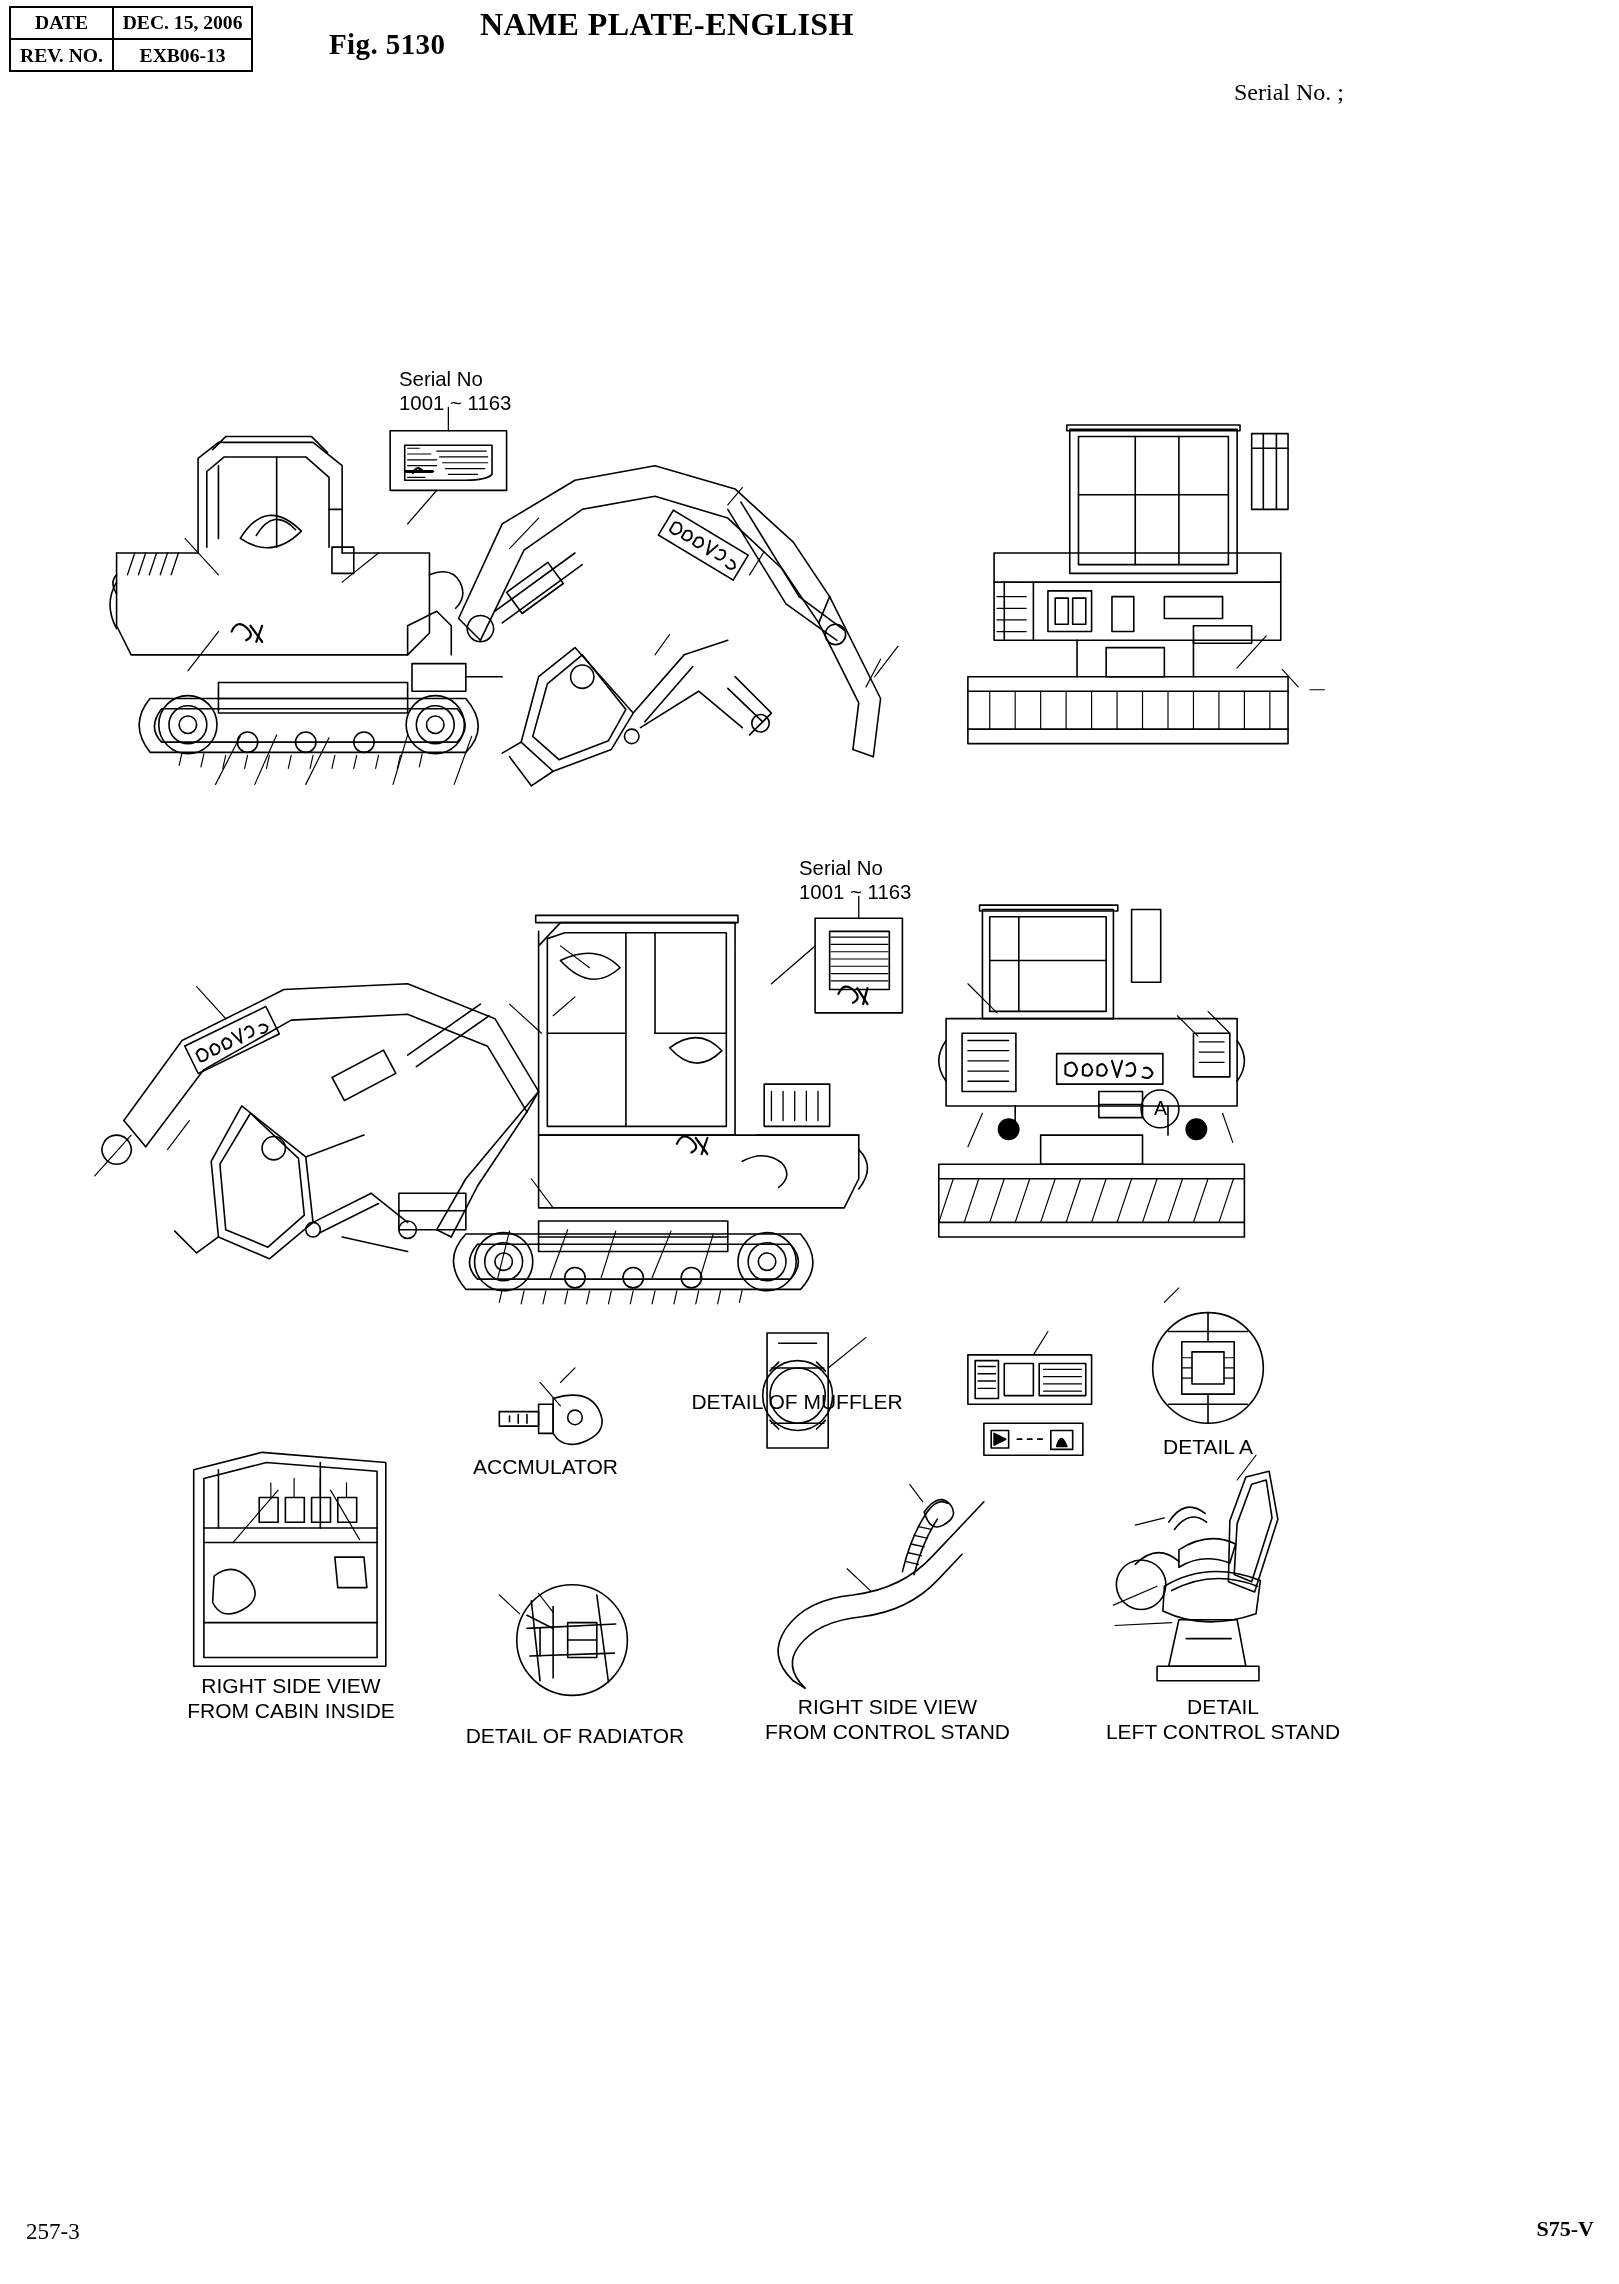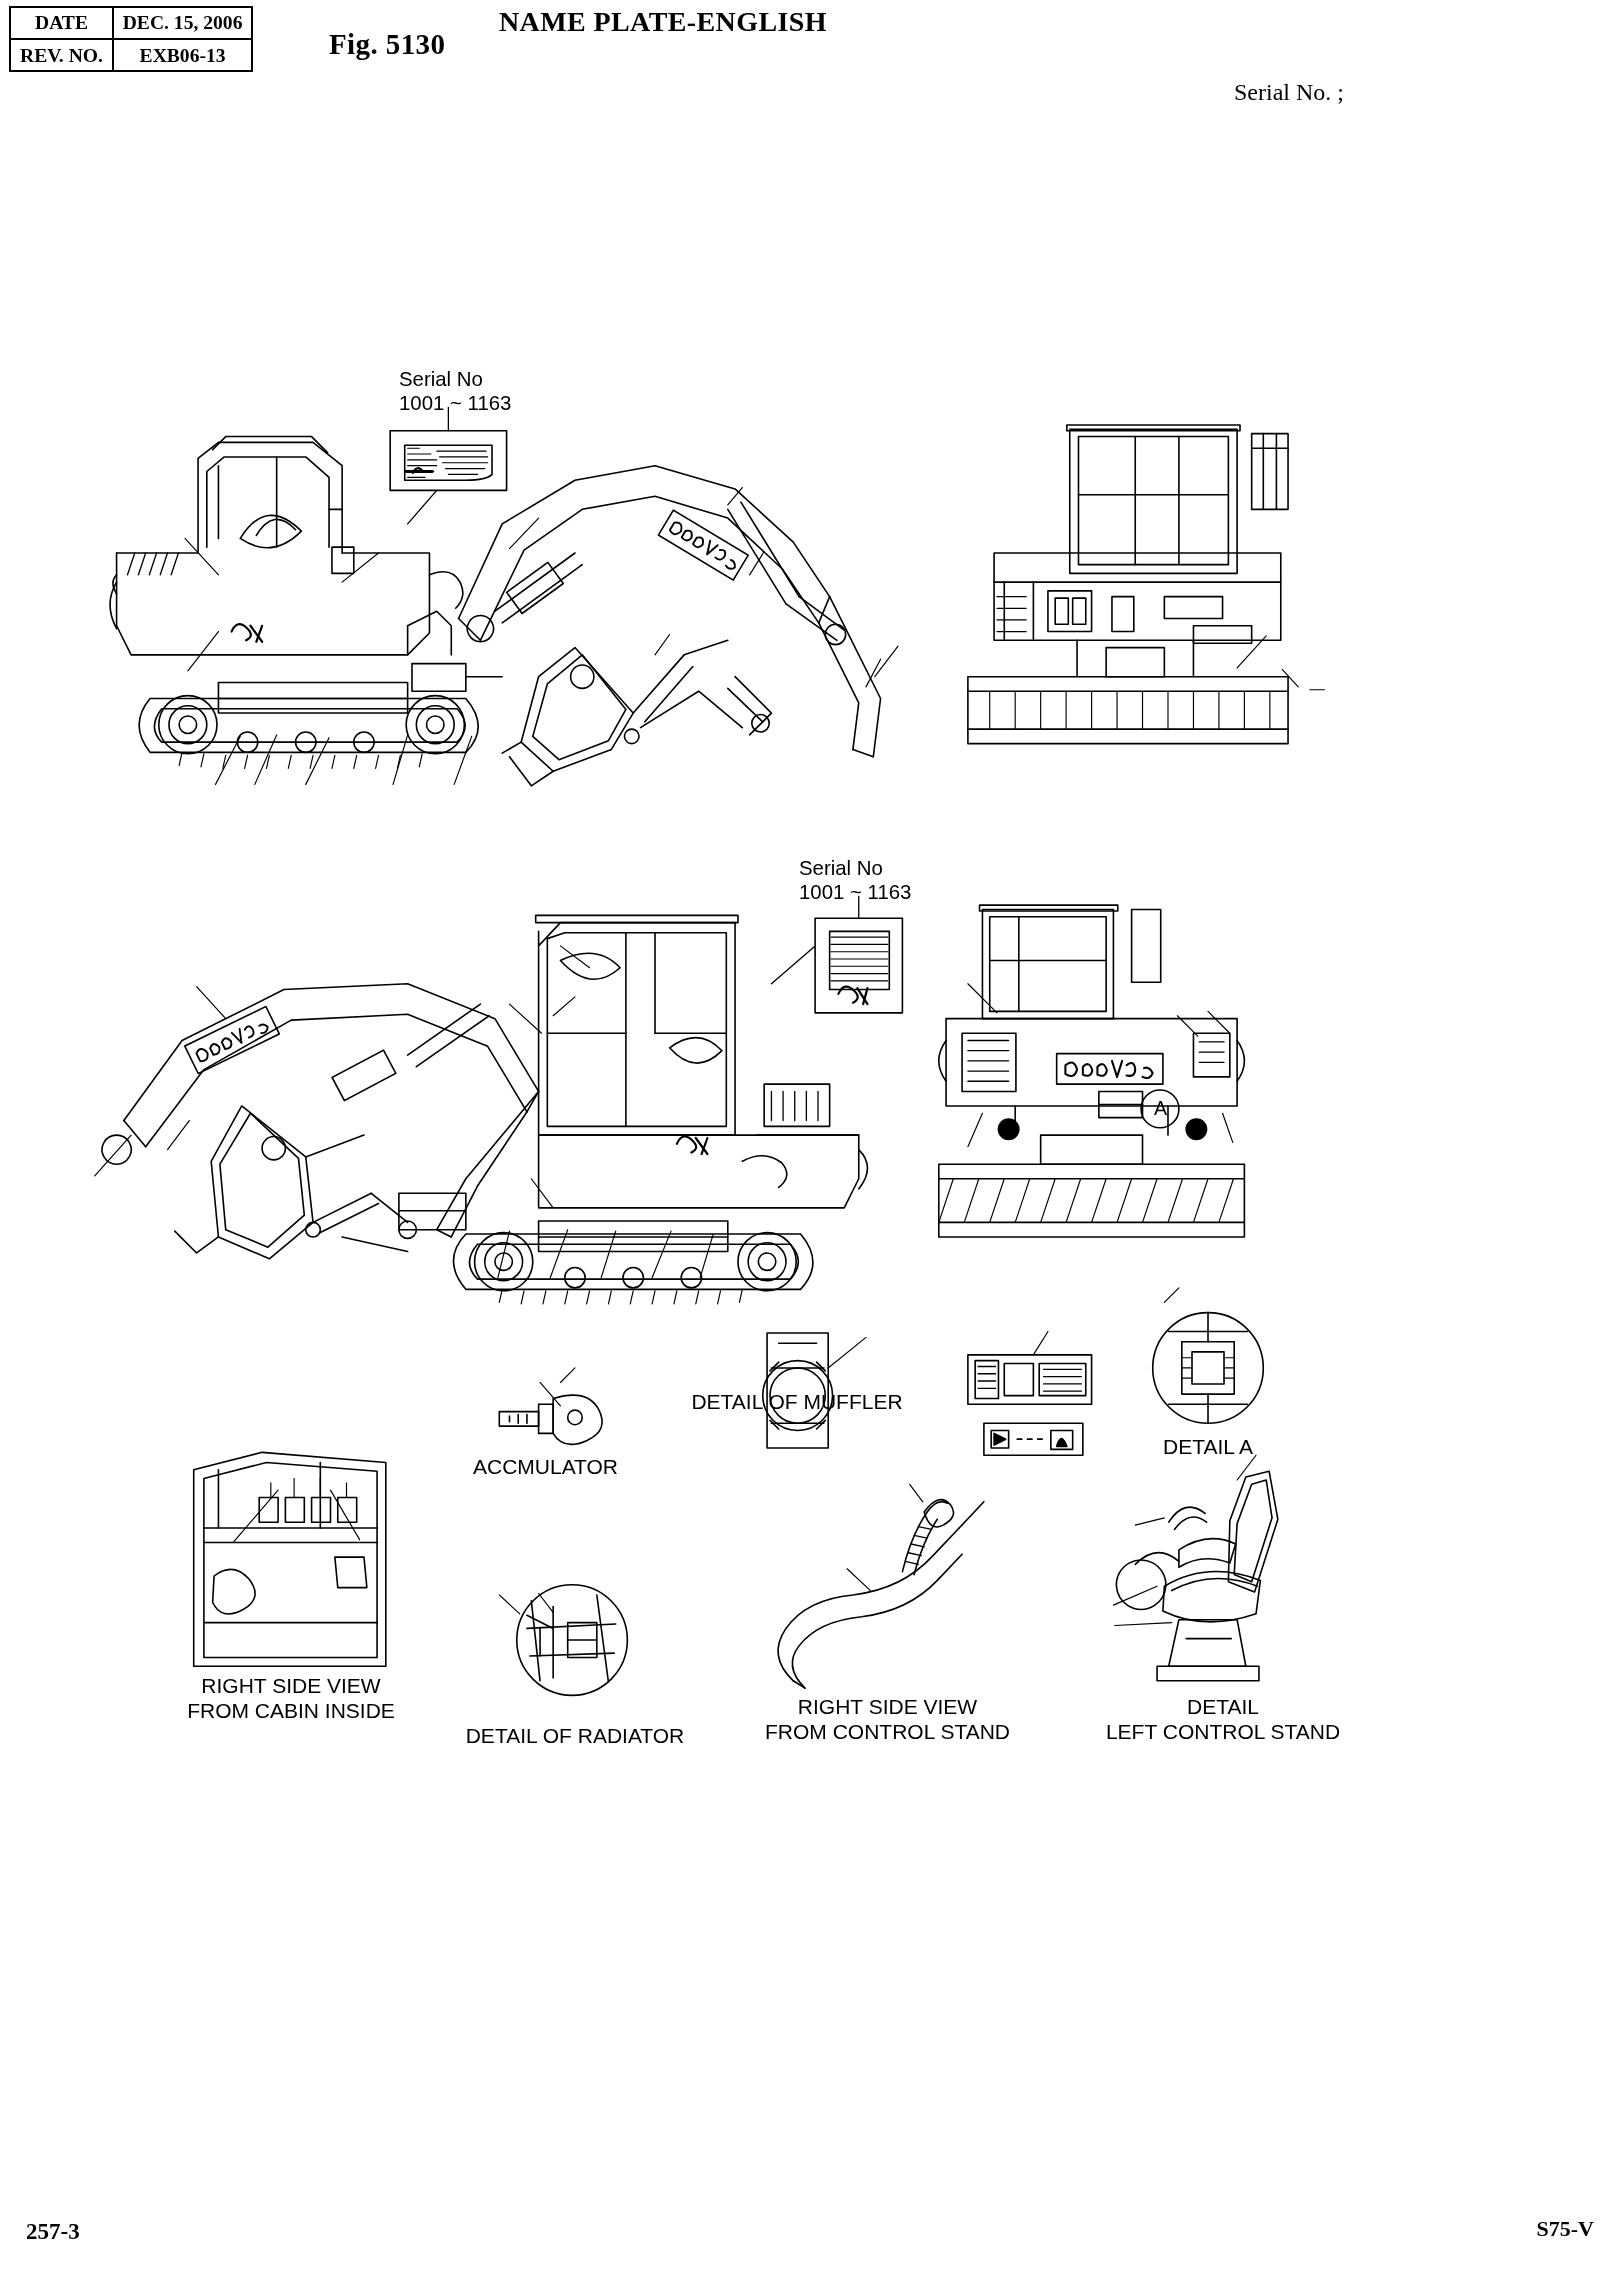--- a/index.html
+++ b/index.html
@@ -47,25 +47,25 @@
     position: absolute;
     left: 329px;
     top: 28px;
     font-family: "Liberation Serif", serif;
     font-weight: bold;
     font-size: 29px;
     letter-spacing: 0.4px;
   }
   #title-english {
     position: absolute;
-    left: 499px;
+    left: 480px;
     top: 5.8px;
     font-family: "Liberation Serif", serif;
     font-weight: bold;
-    font-size: 28px;
+    font-size: 32px;
     letter-spacing: 0.4px;
     white-space: nowrap;
   }
   #title-french {
     position: absolute;
     left: 480px;
     top: 42px;
     font-family: "Liberation Serif", serif;
     font-weight: bold;
     font-size: 31px;
@@ -81,21 +81,21 @@
     font-size: 24px;
     white-space: nowrap;
   }
 
   
   #footer-page {
     position: absolute;
     left: 26px;
     top: 2219px;
     font-family: "Liberation Serif", serif;
-    font-weight: bold;
+    font-weight: normal;
     font-size: 23px;
   }
   #footer-model {
     position: absolute;
     right: 26px;
     top: 2216px;
     font-family: "Liberation Serif", serif;
     font-weight: bold;
     font-size: 22px;
   }

